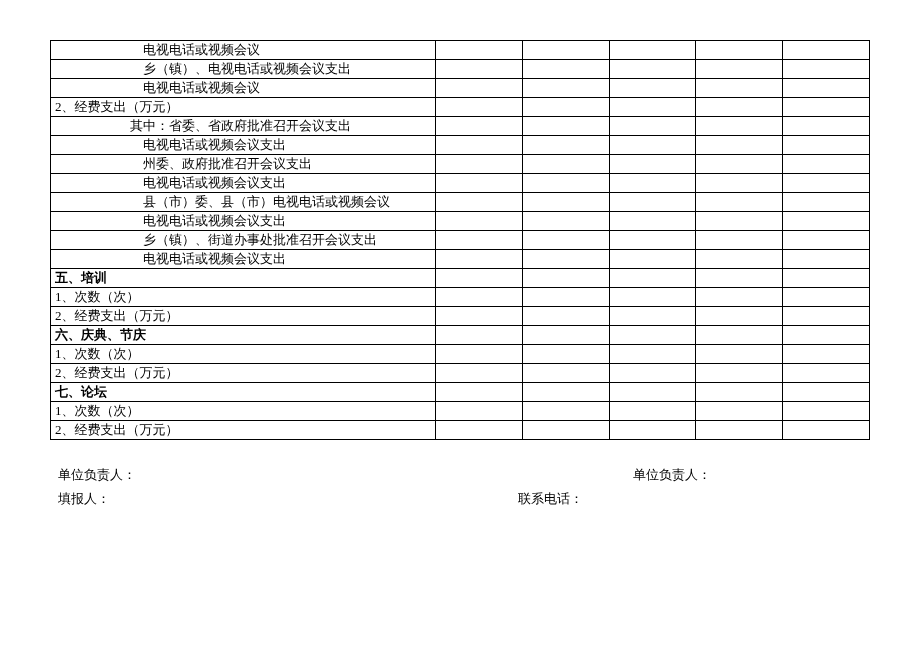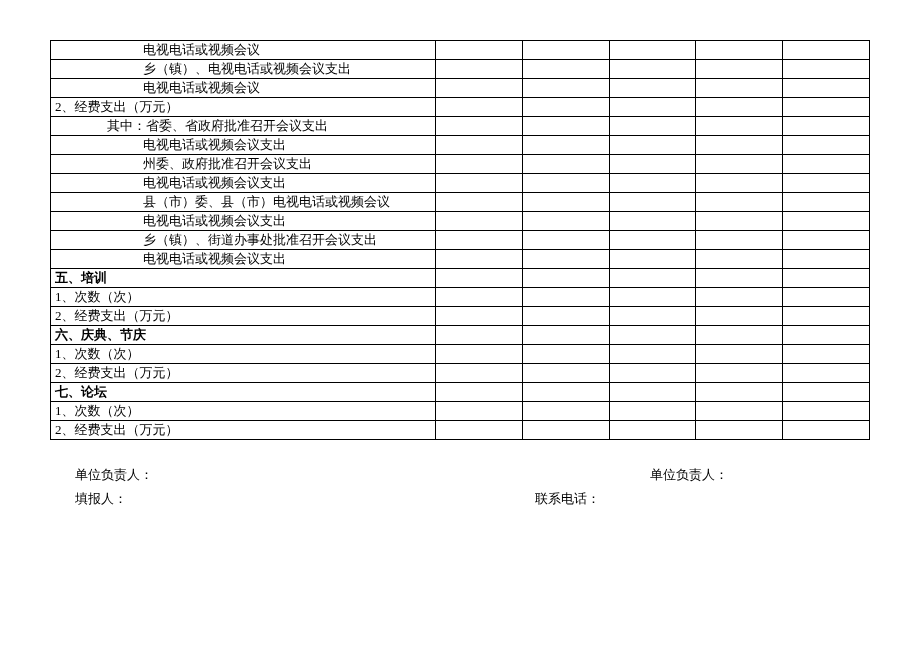--- a/index.html
+++ b/index.html
@@ -25,35 +25,34 @@
       border: 1px solid #000;
       height: 19px;
       padding: 0 4px;
       vertical-align: middle;
       overflow: hidden;
       white-space: nowrap;
     }
     .col-label { width: 385px; }
     .col-data { width: auto; }
     .indent-1 { }
-    .indent-2 { padding-left: 56px; }
+    .indent-2 { padding-left: 79px; }
     .indent-3 { padding-left: 92px; }
     .section-head {
       font-weight: bold;
     }
     .footer {
       margin-top: 26px;
       display: flex;
       flex-direction: column;
       gap: 6px;
       font-size: 13px;
     }
     .footer-row {
       display: flex;
-      margin-left: 17px;
     }
     .sig-1 { margin-left: 8px; width: 575px; }
     .sig-2 { }
     .sig-3 { margin-left: 8px; width: 460px; }
     .sig-4 { }
   </style>
 </head>
 <body>
 
 <table>

